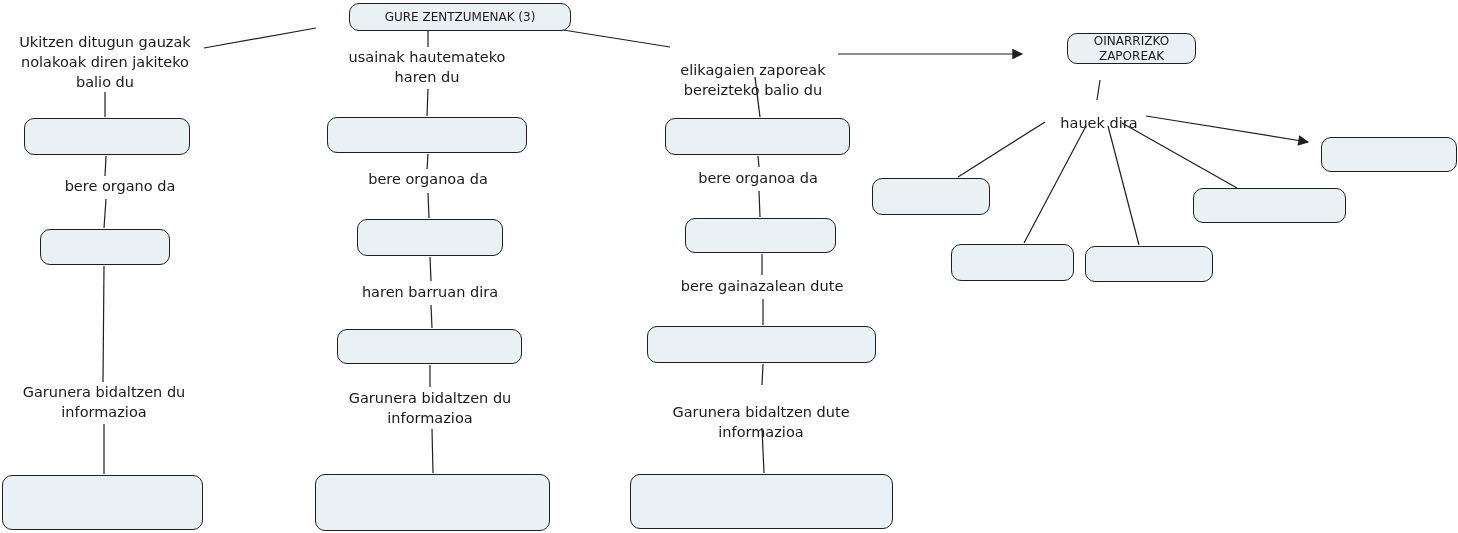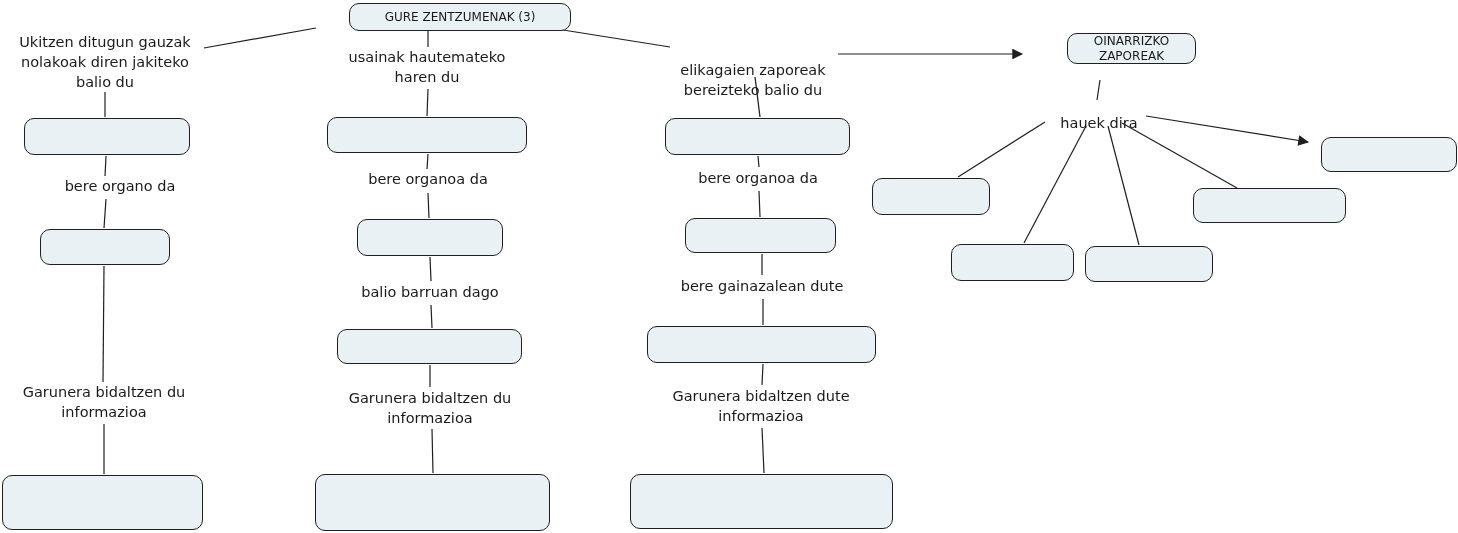--- a/index.html
+++ b/index.html
@@ -119,23 +119,23 @@
       <div class="lbl" style="left: 105px; top: 32px;">Ukitzen ditugun gauzak
 nolakoak diren jakiteko
 balio du</div>
       <div class="lbl" style="left: 427px; top: 47px;">usainak hautemateko
 haren du</div>
       <div class="lbl" style="left: 753px; top: 36px; margin-top: 24px;">elikagaien zaporeak
 bereizteko balio du</div>
       <div class="lbl" style="left: 120px; top: 176px;">bere organo da</div>
       <div class="lbl" style="left: 428px; top: 169px;">bere organoa da</div>
       <div class="lbl" style="left: 758px; top: 168px;">bere organoa da</div>
-      <div class="lbl" style="left: 430px; top: 282px;">balio barruan dago</div>
+      <div class="lbl" style="left: 430px; top: 282px;">haren barruan dira</div>
       <div class="lbl" style="left: 762px; top: 276px;">bere gainazalean dute</div>
       <div class="lbl" style="left: 104px; top: 382px;">Garunera bidaltzen du
 informazioa</div>
       <div class="lbl" style="left: 430px; top: 388px;">Garunera bidaltzen du
 informazioa</div>
-      <div class="lbl" style="left: 761px; top: 386px;">Garunera bidaltzen dute
+      <div class="lbl" style="left: 761px; top: 402px;">Garunera bidaltzen dute
 informazioa</div>
       <div class="lbl" style="left: 1099px; top: 113px;">hauek dira</div>
     </div>
 </div>
 
 </body></html>

